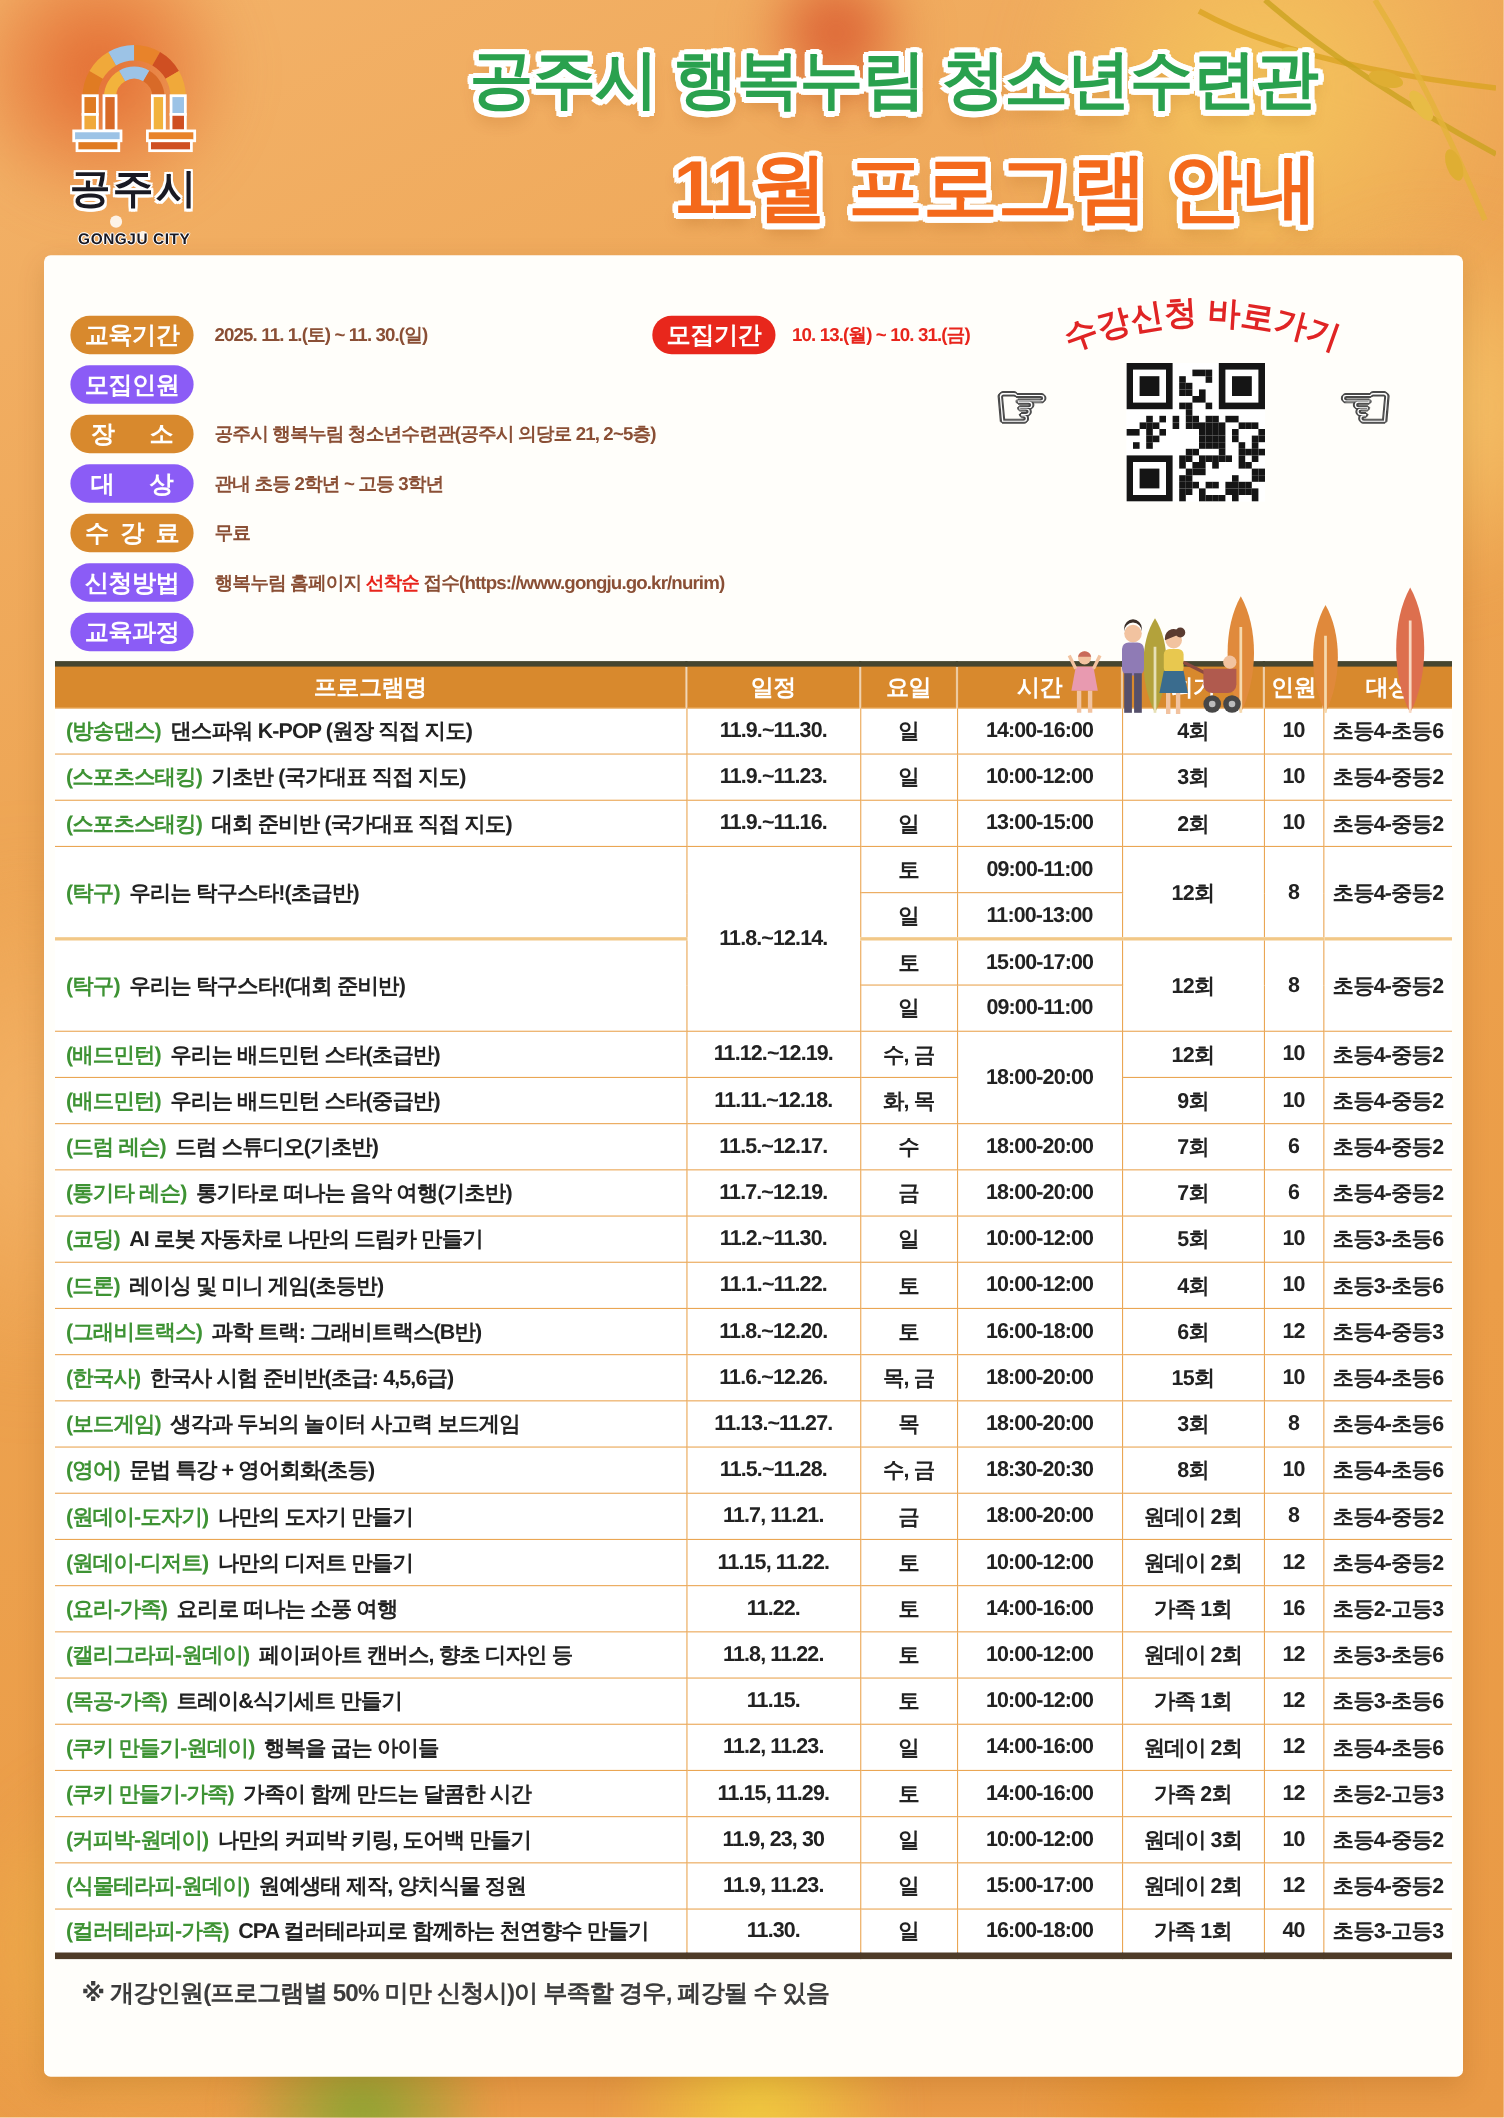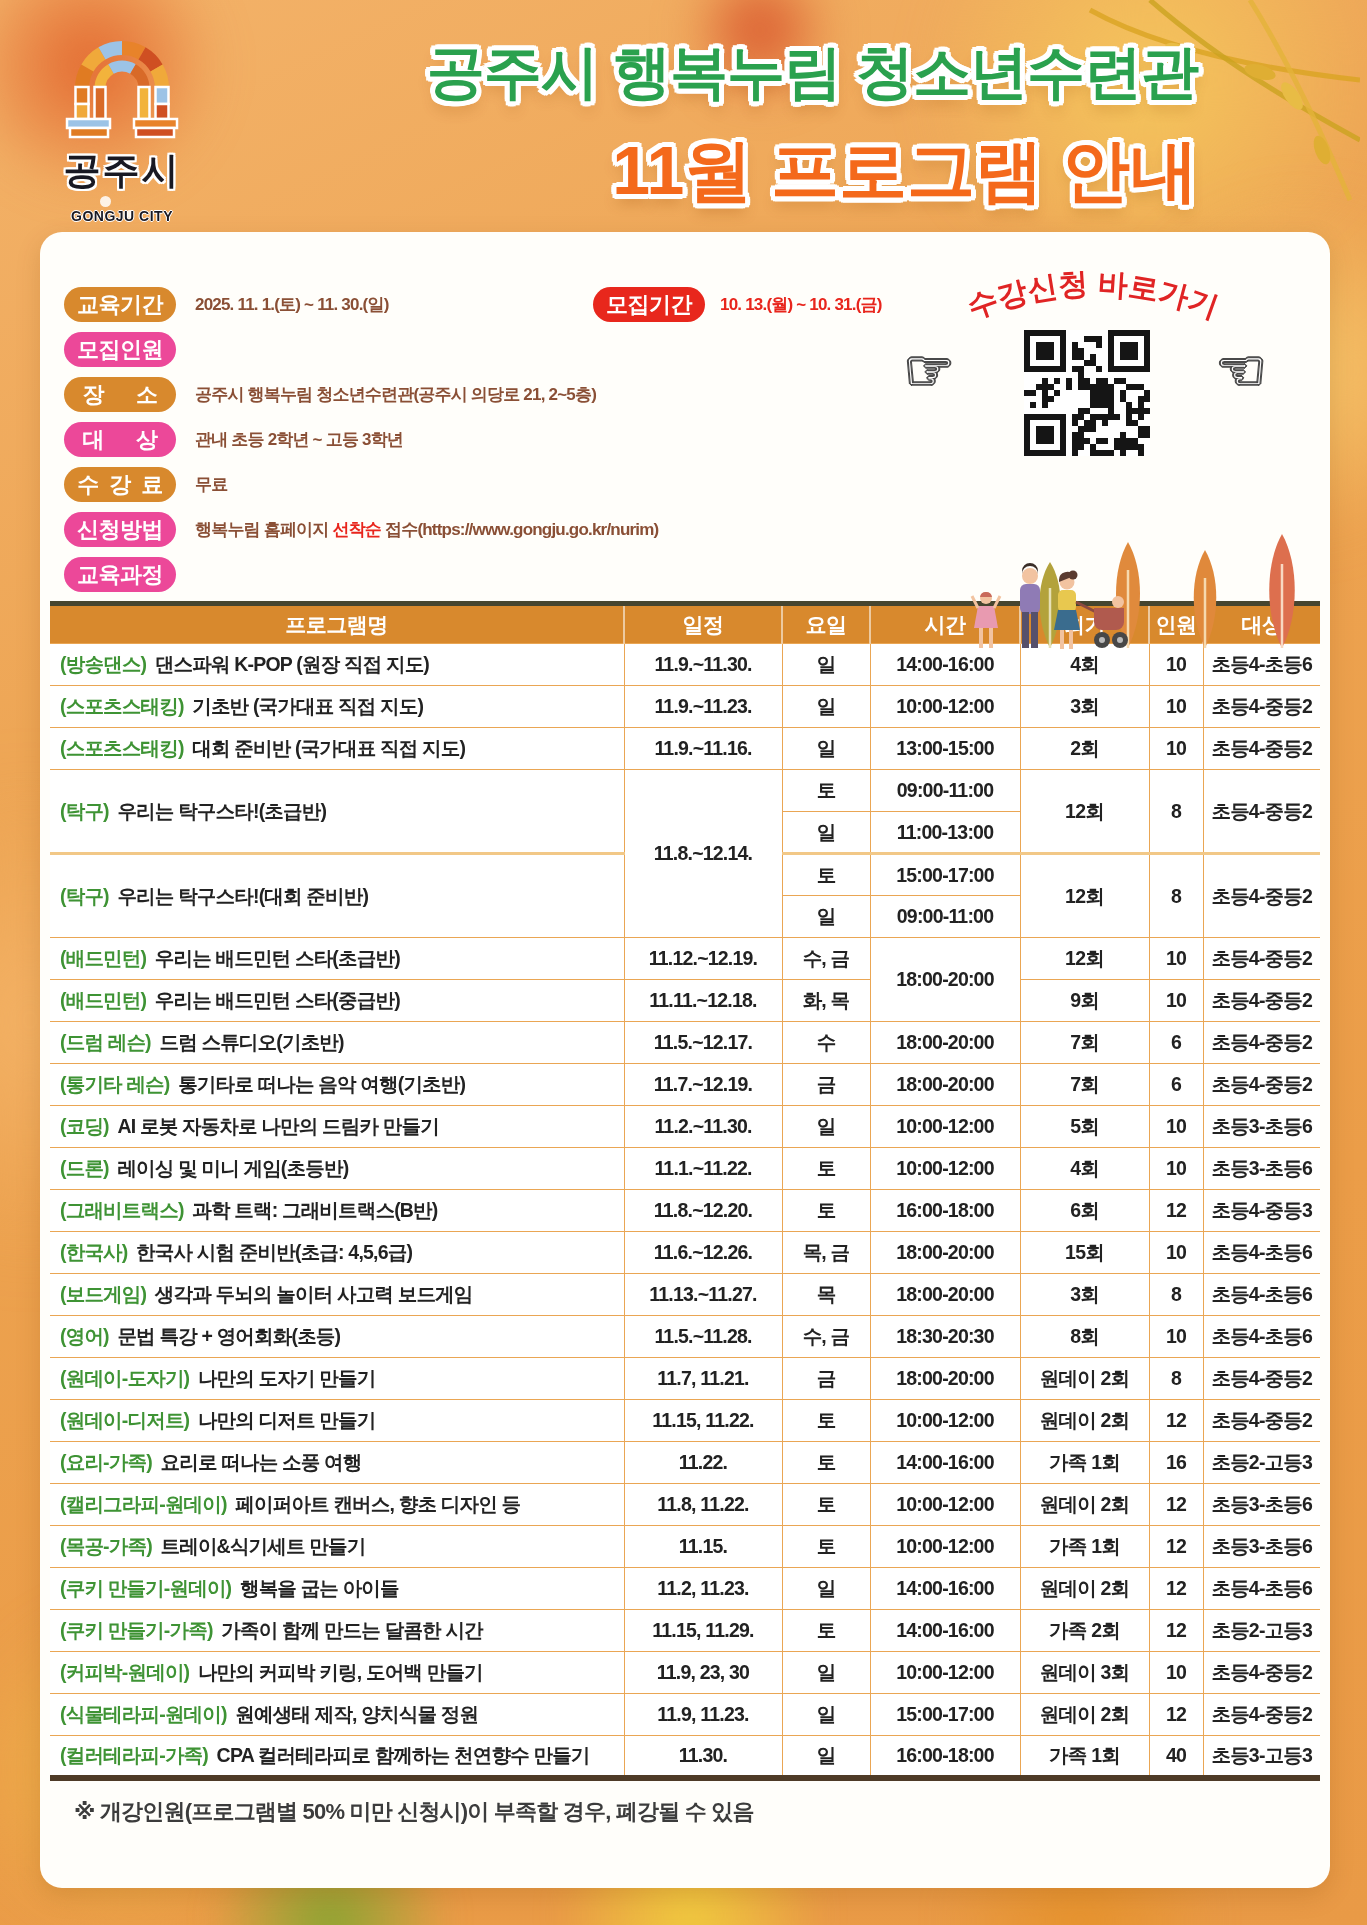--- a/index.html
+++ b/index.html
@@ -16,27 +16,27 @@
 .logo-en{font-size:14px;font-weight:bold;color:#191923;letter-spacing:.5px;margin-top:12px;
  text-shadow:-1px 0 #fff,1px 0 #fff,0 -1px #fff,0 1px #fff}
 .title-wrap{position:absolute;left:188px;top:34px;width:1010px;text-align:right;z-index:4}
 .t-outline{
  text-shadow:-5px 0 #fff,5px 0 #fff,0 -5px #fff,0 5px #fff,-4px -4px #fff,4px -4px #fff,-4px 4px #fff,4px 4px #fff,
  -5px -2px #fff,5px 2px #fff,-2px 5px #fff,2px -5px #fff,0 9px 14px rgba(150,70,0,.30)}
 .title1{font-size:58px;font-weight:900;color:#2aa14e;letter-spacing:-1px}
 .title2{font-size:68px;font-weight:900;color:#f4691b;letter-spacing:0;margin-top:14px}
 
 .panel{position:absolute;left:40px;top:232px;width:1290px;height:1656px;background:#fffefa;
- border-radius:22px;padding:50px 10px 0 10px;z-index:5;box-shadow:0 8px 24px rgba(120,60,0,.18)}
+ border-radius:6px;padding:50px 10px 0 10px;z-index:5;box-shadow:0 8px 24px rgba(120,60,0,.18)}
 .info-rows{margin-left:14px}
 .info-row{height:45px;display:flex;align-items:center}
 .pill{min-width:112px;padding:0 13px;height:35px;line-height:35px;border-radius:18px;text-align:center;
  font-size:22px;font-weight:bold;color:#fff;letter-spacing:-.5px;flex:none}
 .pill.orange{background:#d8892d}
-.pill.green{background:#ec4899}
+.pill.green{background:#8b5cf6}
 .pill.redp{background:#e8271c;margin-left:14px}
 .info-text{font-size:17px;font-weight:bold;color:#8a4f35;margin-left:19px;letter-spacing:-.8px;white-space:nowrap}
 .info-text .red{color:#e8251c}
 .info-text.redtxt{color:#e8251c;margin-left:15px}
 .info-text.w1{width:384px}
 
 .qr-block{position:absolute;left:830px;top:18px;width:440px;height:235px;z-index:6}
 .qr-arc{position:absolute;left:58px;top:2px}
 .qr-code{position:absolute;left:154px;top:80px;background:#fff}
 .hand{position:absolute;font-family:"DejaVu Sans",sans-serif;font-size:56px;color:#fff;

